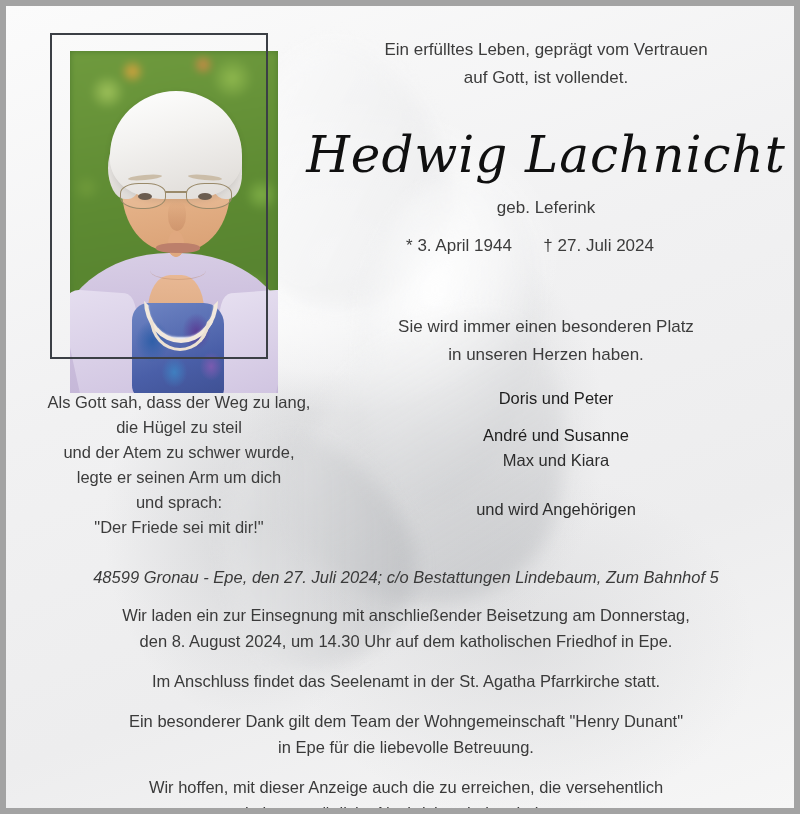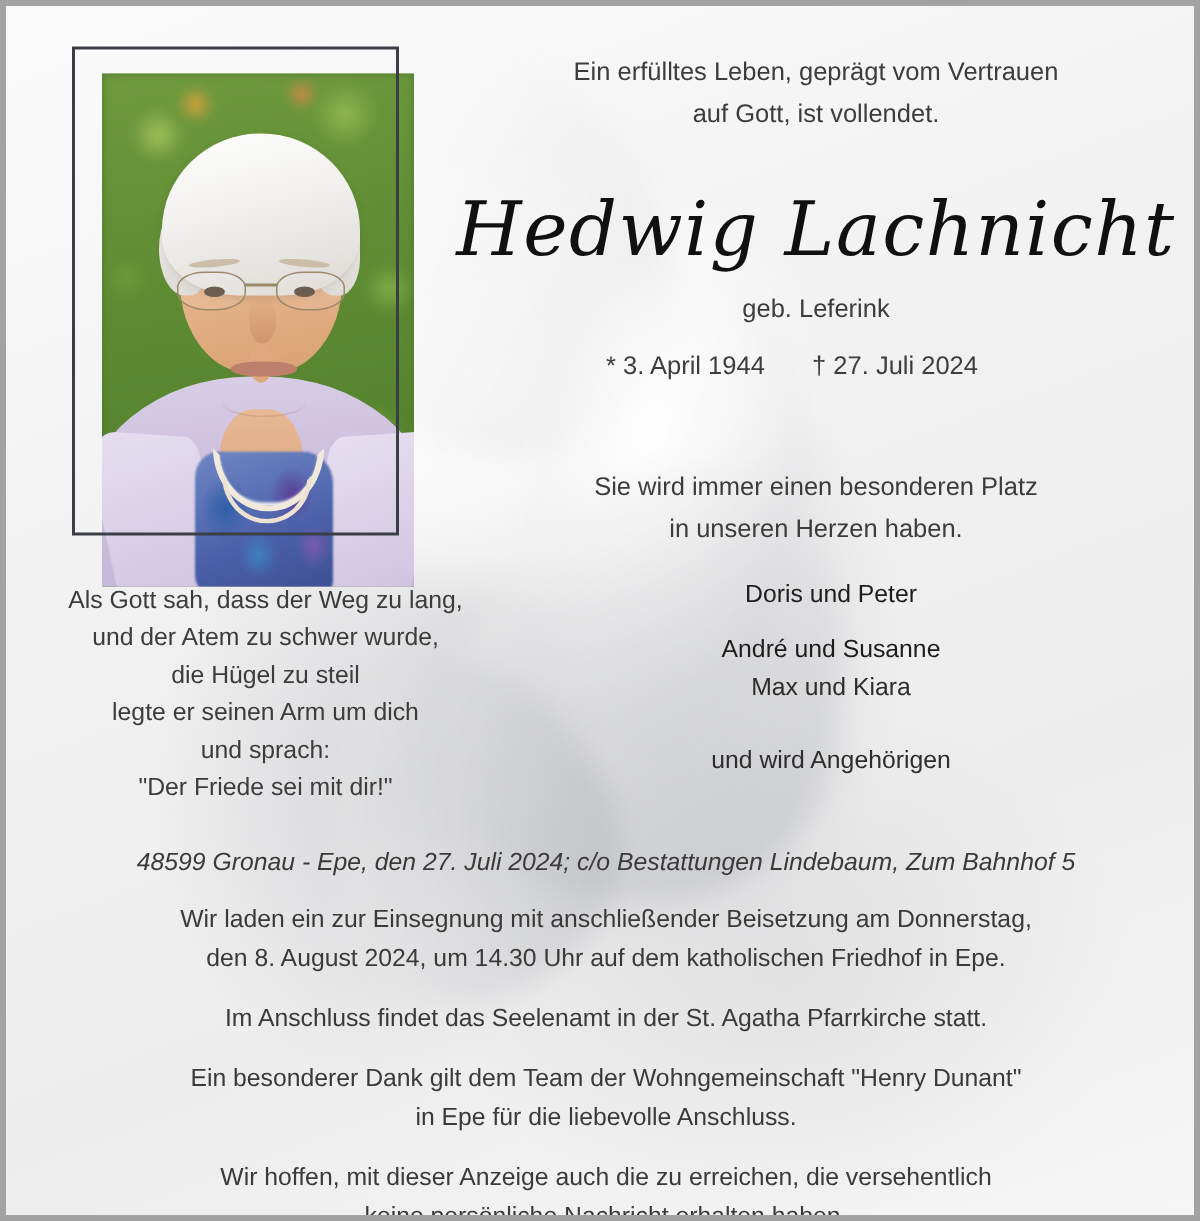--- a/index.html
+++ b/index.html
@@ -13,21 +13,21 @@
     font-family: "Liberation Sans", sans-serif;
     overflow: hidden;
   }
 
   
   #notice {
     position: relative;
     width: 800px;
     height: 814px;
     box-sizing: border-box;
-    border: 4px solid #a3a3a3;
+    border: 6px solid #a3a3a3;
     background: #fef9c3;
     overflow: hidden;
   }
 
   
   .watermark {
     position: absolute;
     inset: 0;
     overflow: hidden;
     pointer-events: none;
@@ -376,22 +376,22 @@
       <span>27. Juli 2024</span>
     </div>
 
     <div class="txt remembrance">
       <div>Sie wird immer einen besonderen Platz</div>
       <div>in unseren Herzen haben.</div>
     </div>
 
     <div class="txt poem">
       <div>Als Gott sah, dass der Weg zu lang,</div>
+      <div>die Hügel zu steil</div>
       <div>und der Atem zu schwer wurde,</div>
-      <div>die Hügel zu steil</div>
       <div>legte er seinen Arm um dich</div>
       <div>und sprach:</div>
       <div>"Der Friede sei mit dir!"</div>
     </div>
 
     <div class="txt family">
       <div class="bold">Doris und Peter</div>
       <div class="gap"></div>
       <div class="bold">André und Susanne</div>
       <div>Max und Kiara</div>
@@ -402,21 +402,21 @@
     <div class="txt address">48599 Gronau - Epe, den 27. Juli 2024; c/o Bestattungen Lindebaum, Zum Bahnhof 5</div>
 
     <div class="txt details">
       <div class="para">
         <div>Wir laden ein zur Einsegnung mit anschließender Beisetzung am Donnerstag,</div>
         <div>den 8. August 2024, um 14.30 Uhr auf dem katholischen Friedhof in Epe.</div>
       </div>
       <div class="para">Im Anschluss findet das Seelenamt in der St. Agatha Pfarrkirche statt.</div>
       <div class="para">
         <div>Ein besonderer Dank gilt dem Team der Wohngemeinschaft "Henry Dunant"</div>
-        <div>in Epe für die liebevolle Anschluss.</div>
+        <div>in Epe für die liebevolle Betreuung.</div>
       </div>
       <div class="para">
         <div>Wir hoffen, mit dieser Anzeige auch die zu erreichen, die versehentlich</div>
         <div>keine persönliche Nachricht erhalten haben.</div>
       </div>
     </div>
 
   </div>
 </div>
 

